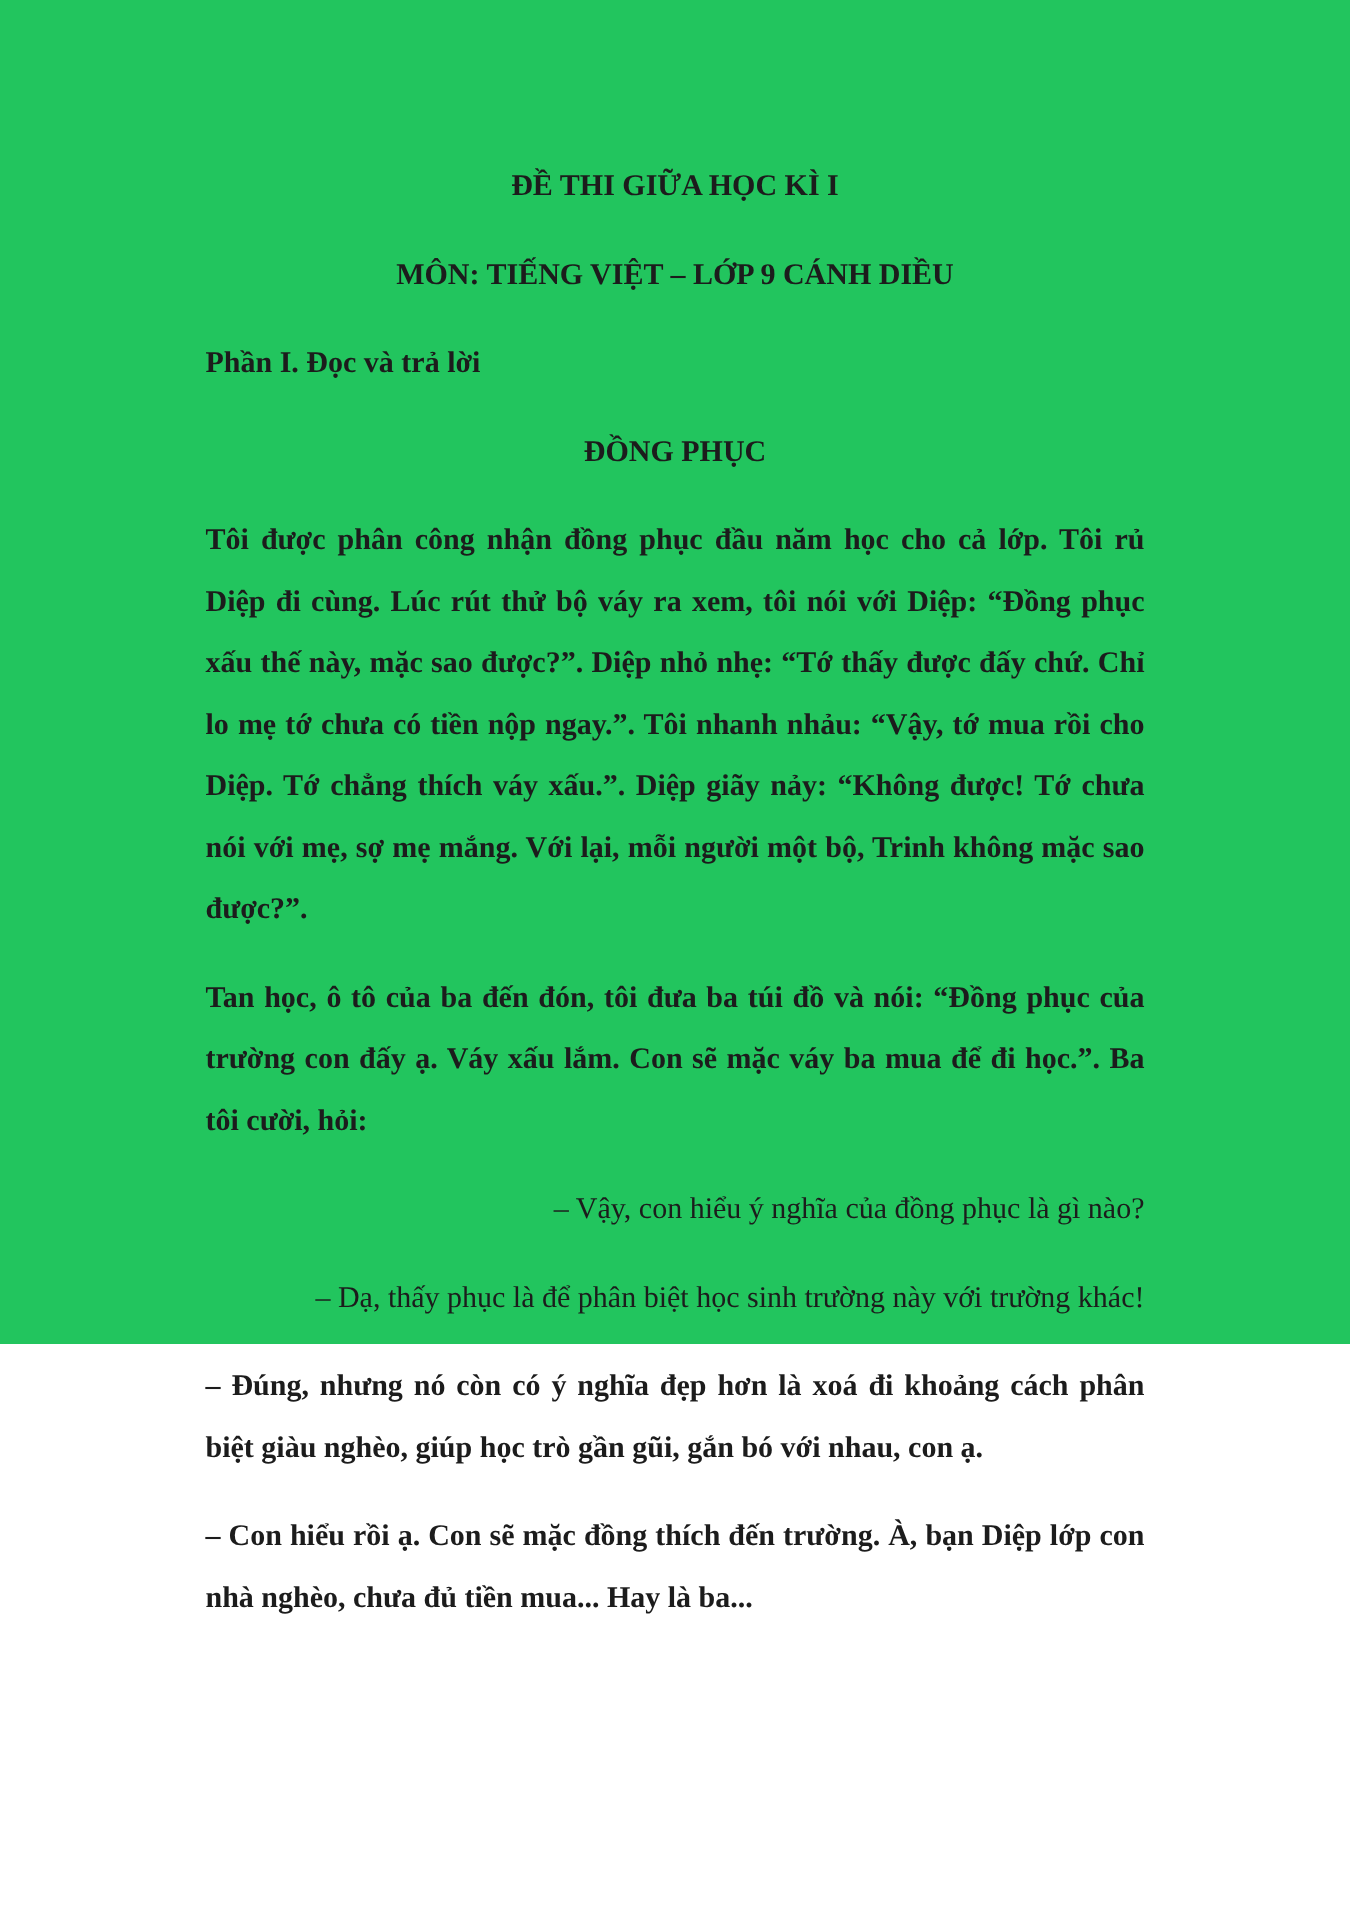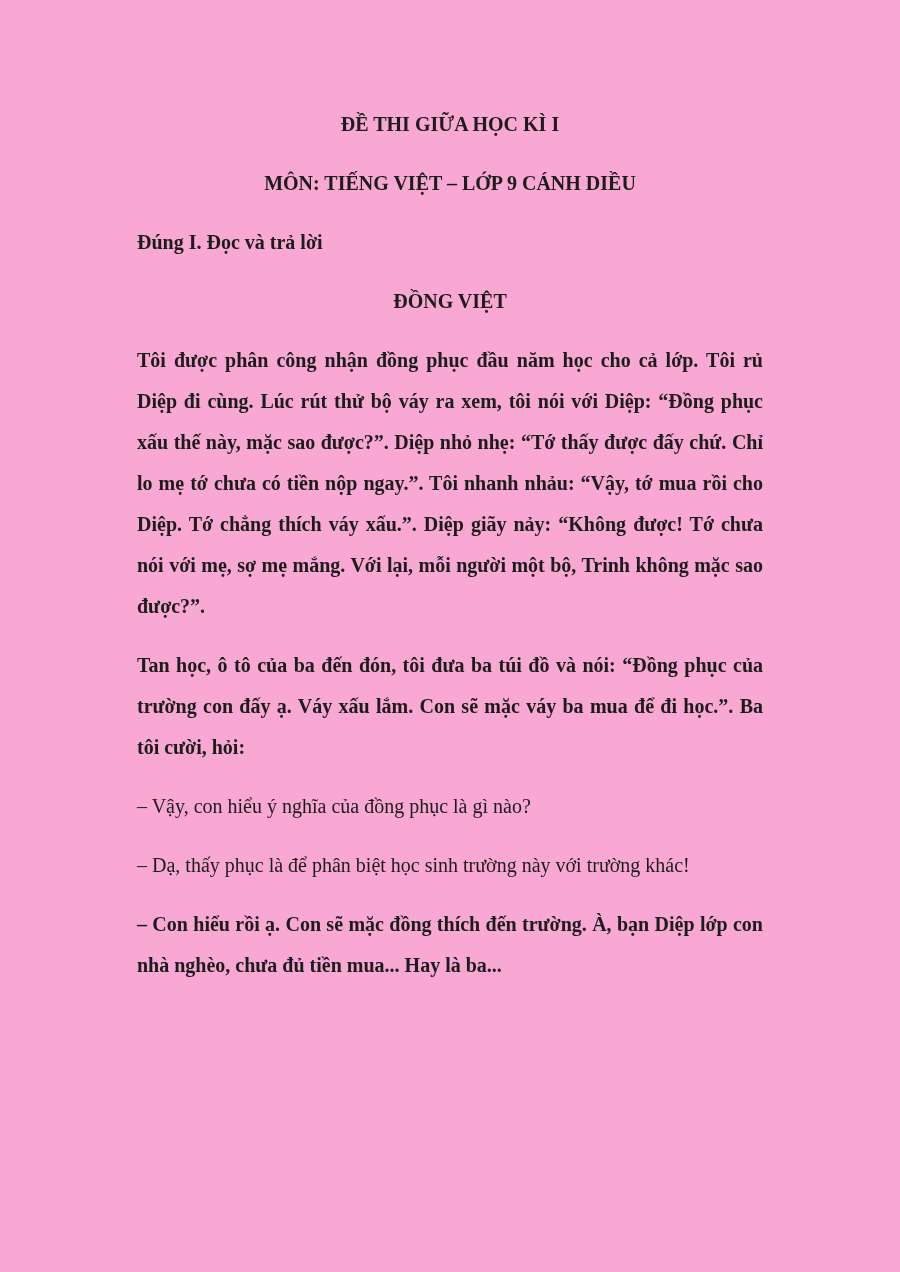--- a/index.html
+++ b/index.html
@@ -10,54 +10,55 @@
   body {
     width: 900px;
     height: 1272px;
     overflow: hidden;
     font-family: "Liberation Serif", "DejaVu Serif", serif;
     color: #1c1c1c;
   }
   .page {
     box-sizing: border-box;
     width: 900px;
-    height: 1272px;
+    height: 896px;
     padding: 104px 137px 40px 137px;
-    background: #f9a8d4;
+    background: #22c55e;
   }
   .doc p {
     margin: 0 0 18px 0;
     font-size: 20px;
     line-height: 41px;
   }
   .heading {
     font-weight: bold;
     text-align: center;
   }
   .section-heading {
     font-weight: bold;
     text-align: left;
   }
   .para {
     text-align: justify;
     text-justify: inter-word;
     font-weight: bold;
   }
   .line {
-    text-align: left;
+    text-align: right;
   }
 </style>
 </head>
 <body>
 
 <div class="page">
   <div class="doc">
     <p class="heading">ĐỀ THI GIỮA HỌC KÌ I</p>
     <p class="heading">MÔN: TIẾNG VIỆT – LỚP 9 CÁNH DIỀU</p>
-    <p class="section-heading">Đúng I. Đọc và trả lời</p>
-    <p class="heading">ĐỒNG VIỆT</p>
+    <p class="section-heading">Phần I. Đọc và trả lời</p>
+    <p class="heading">ĐỒNG PHỤC</p>
     <p class="para">Tôi được phân công nhận đồng phục đầu năm học cho cả lớp. Tôi rủ Diệp đi cùng. Lúc rút thử bộ váy ra xem, tôi nói với Diệp: “Đồng phục xấu thế này, mặc sao được?”. Diệp nhỏ nhẹ: “Tớ thấy được đấy chứ. Chỉ lo mẹ tớ chưa có tiền nộp ngay.”. Tôi nhanh nhảu: “Vậy, tớ mua rồi cho Diệp. Tớ chẳng thích váy xấu.”. Diệp giãy nảy: “Không được! Tớ chưa nói với mẹ, sợ mẹ mắng. Với lại, mỗi người một bộ, Trinh không mặc sao được?”.</p>
     <p class="para">Tan học, ô tô của ba đến đón, tôi đưa ba túi đồ và nói: “Đồng phục của trường con đấy ạ. Váy xấu lắm. Con sẽ mặc váy ba mua để đi học.”. Ba tôi cười, hỏi:</p>
     <p class="line">– Vậy, con hiểu ý nghĩa của đồng phục là gì nào?</p>
     <p class="line">– Dạ, thấy phục là để phân biệt học sinh trường này với trường khác!</p>
+    <p class="para">– Đúng, nhưng nó còn có ý nghĩa đẹp hơn là xoá đi khoảng cách phân biệt giàu nghèo, giúp học trò gần gũi, gắn bó với nhau, con ạ.</p>
     <p class="para">– Con hiểu rồi ạ. Con sẽ mặc đồng thích đến trường. À, bạn Diệp lớp con nhà nghèo, chưa đủ tiền mua... Hay là ba...</p>
   </div>
 </div>
 
 </body></html>

